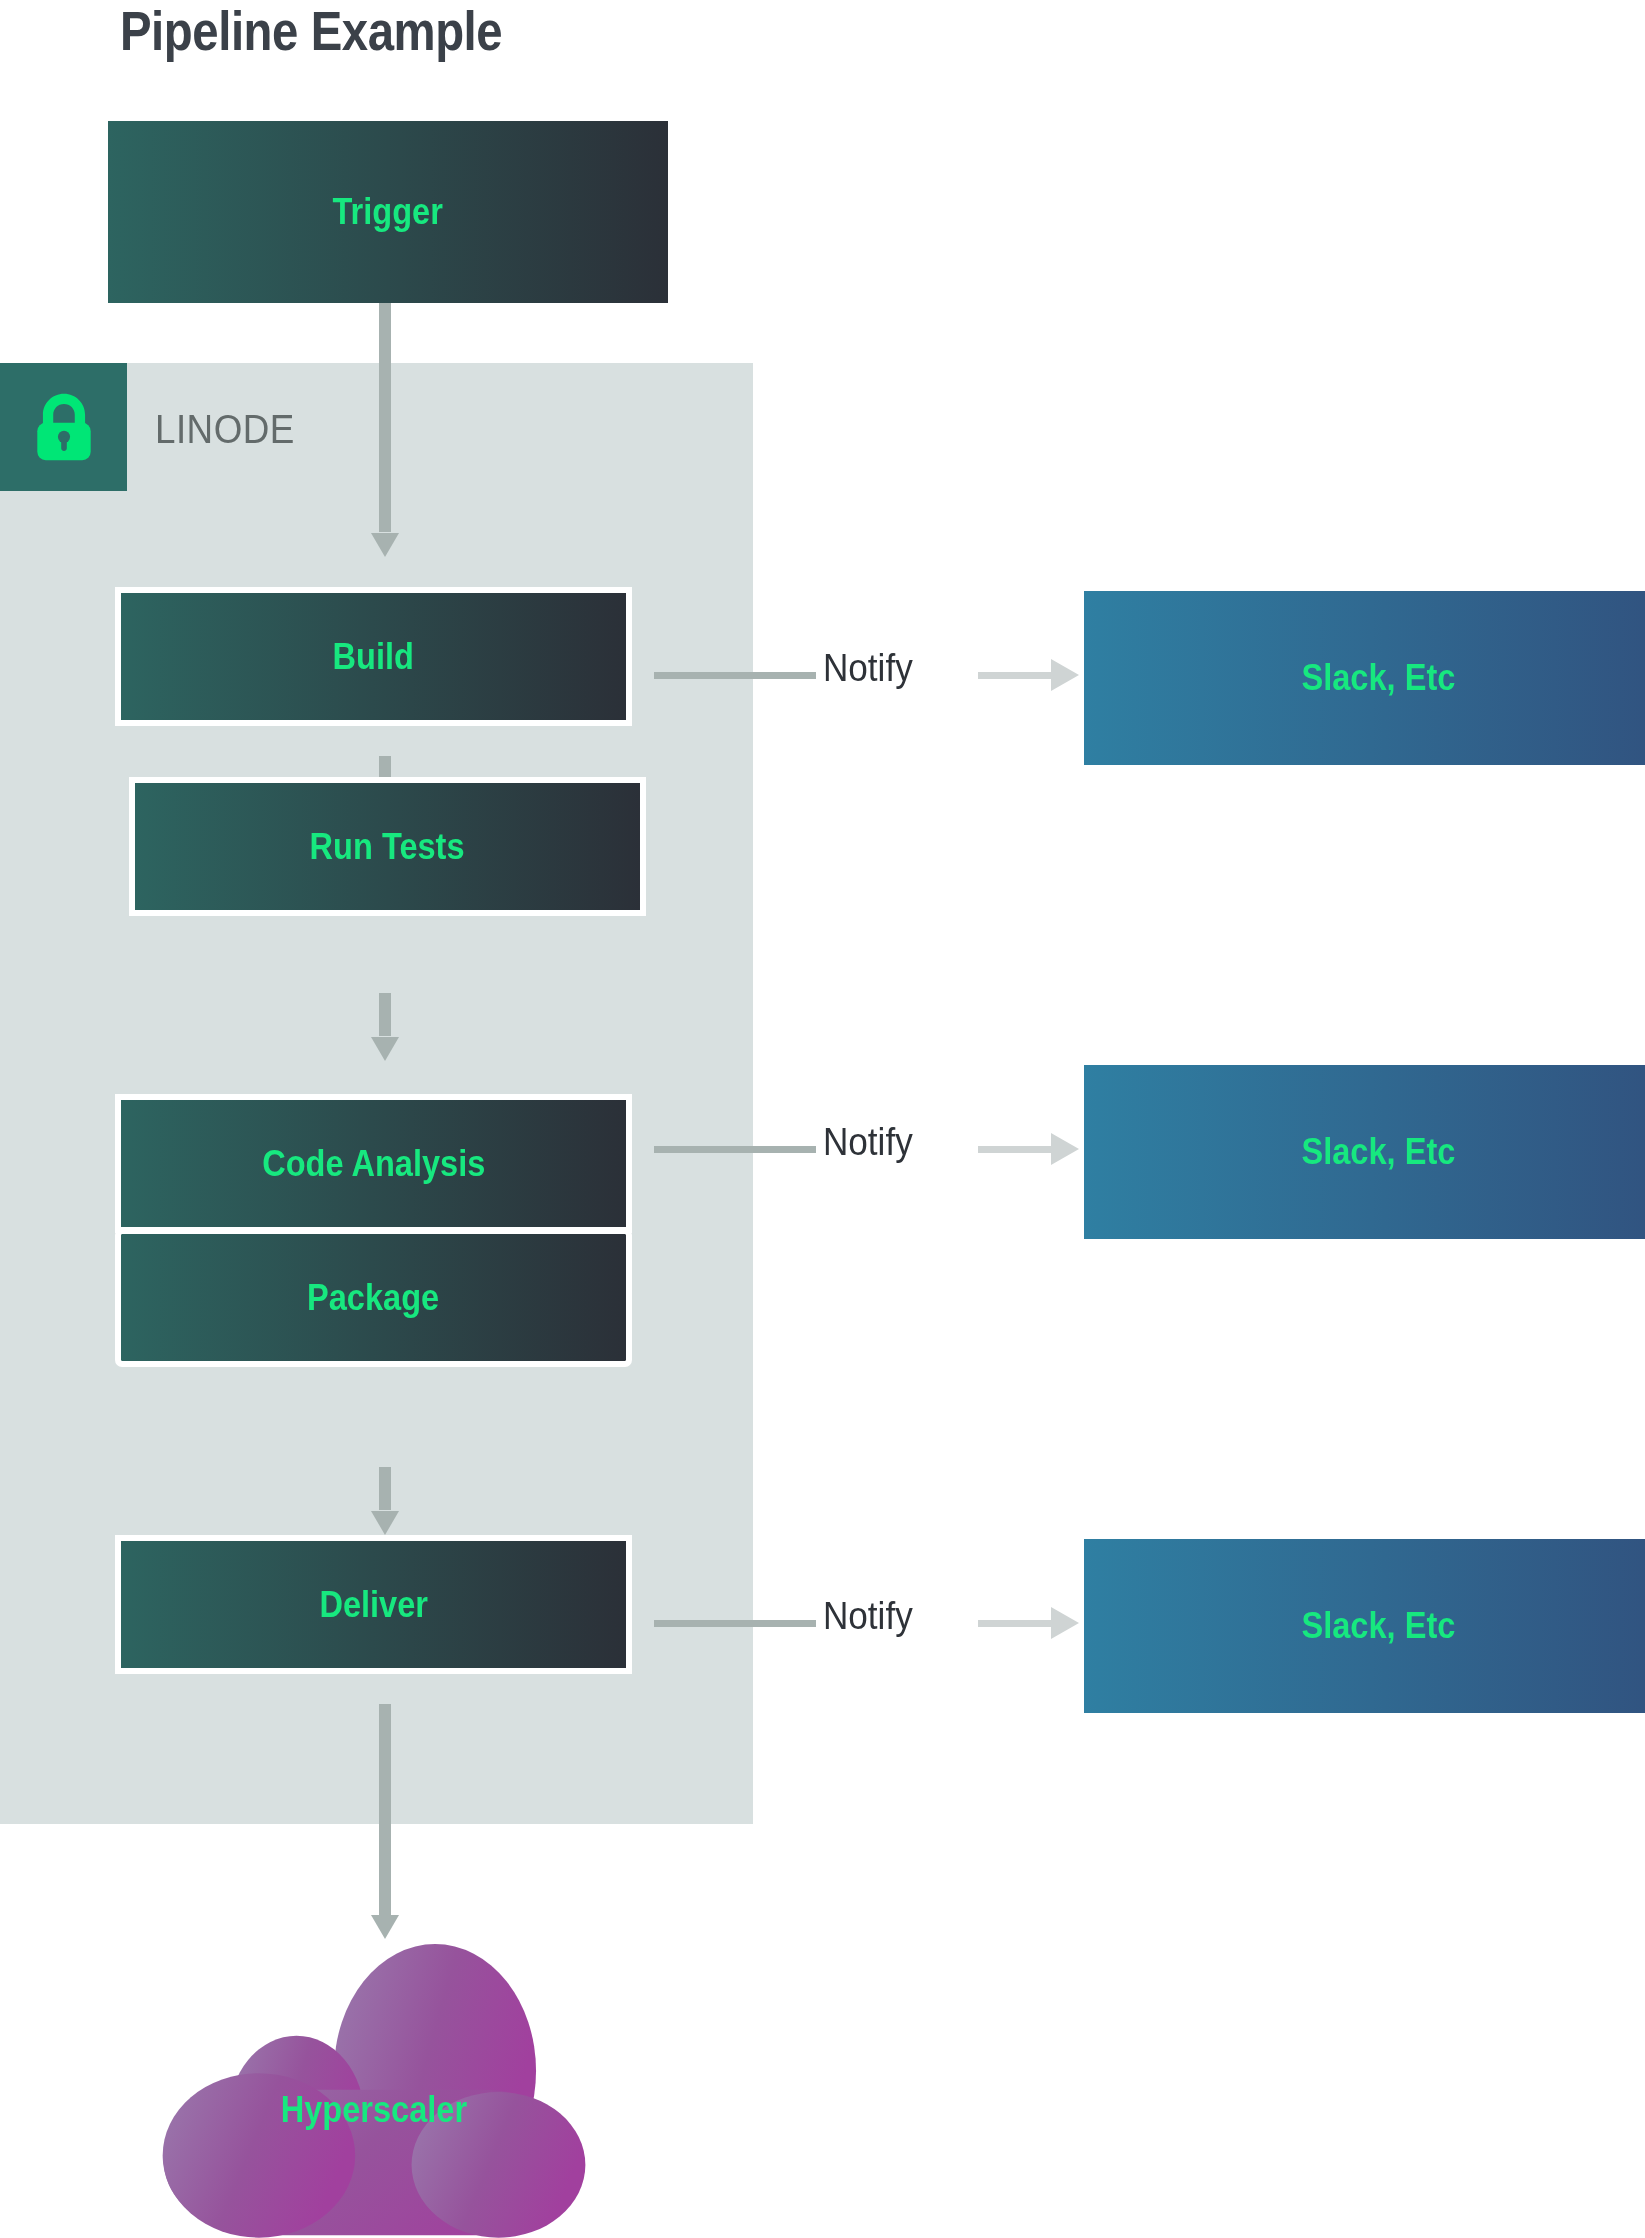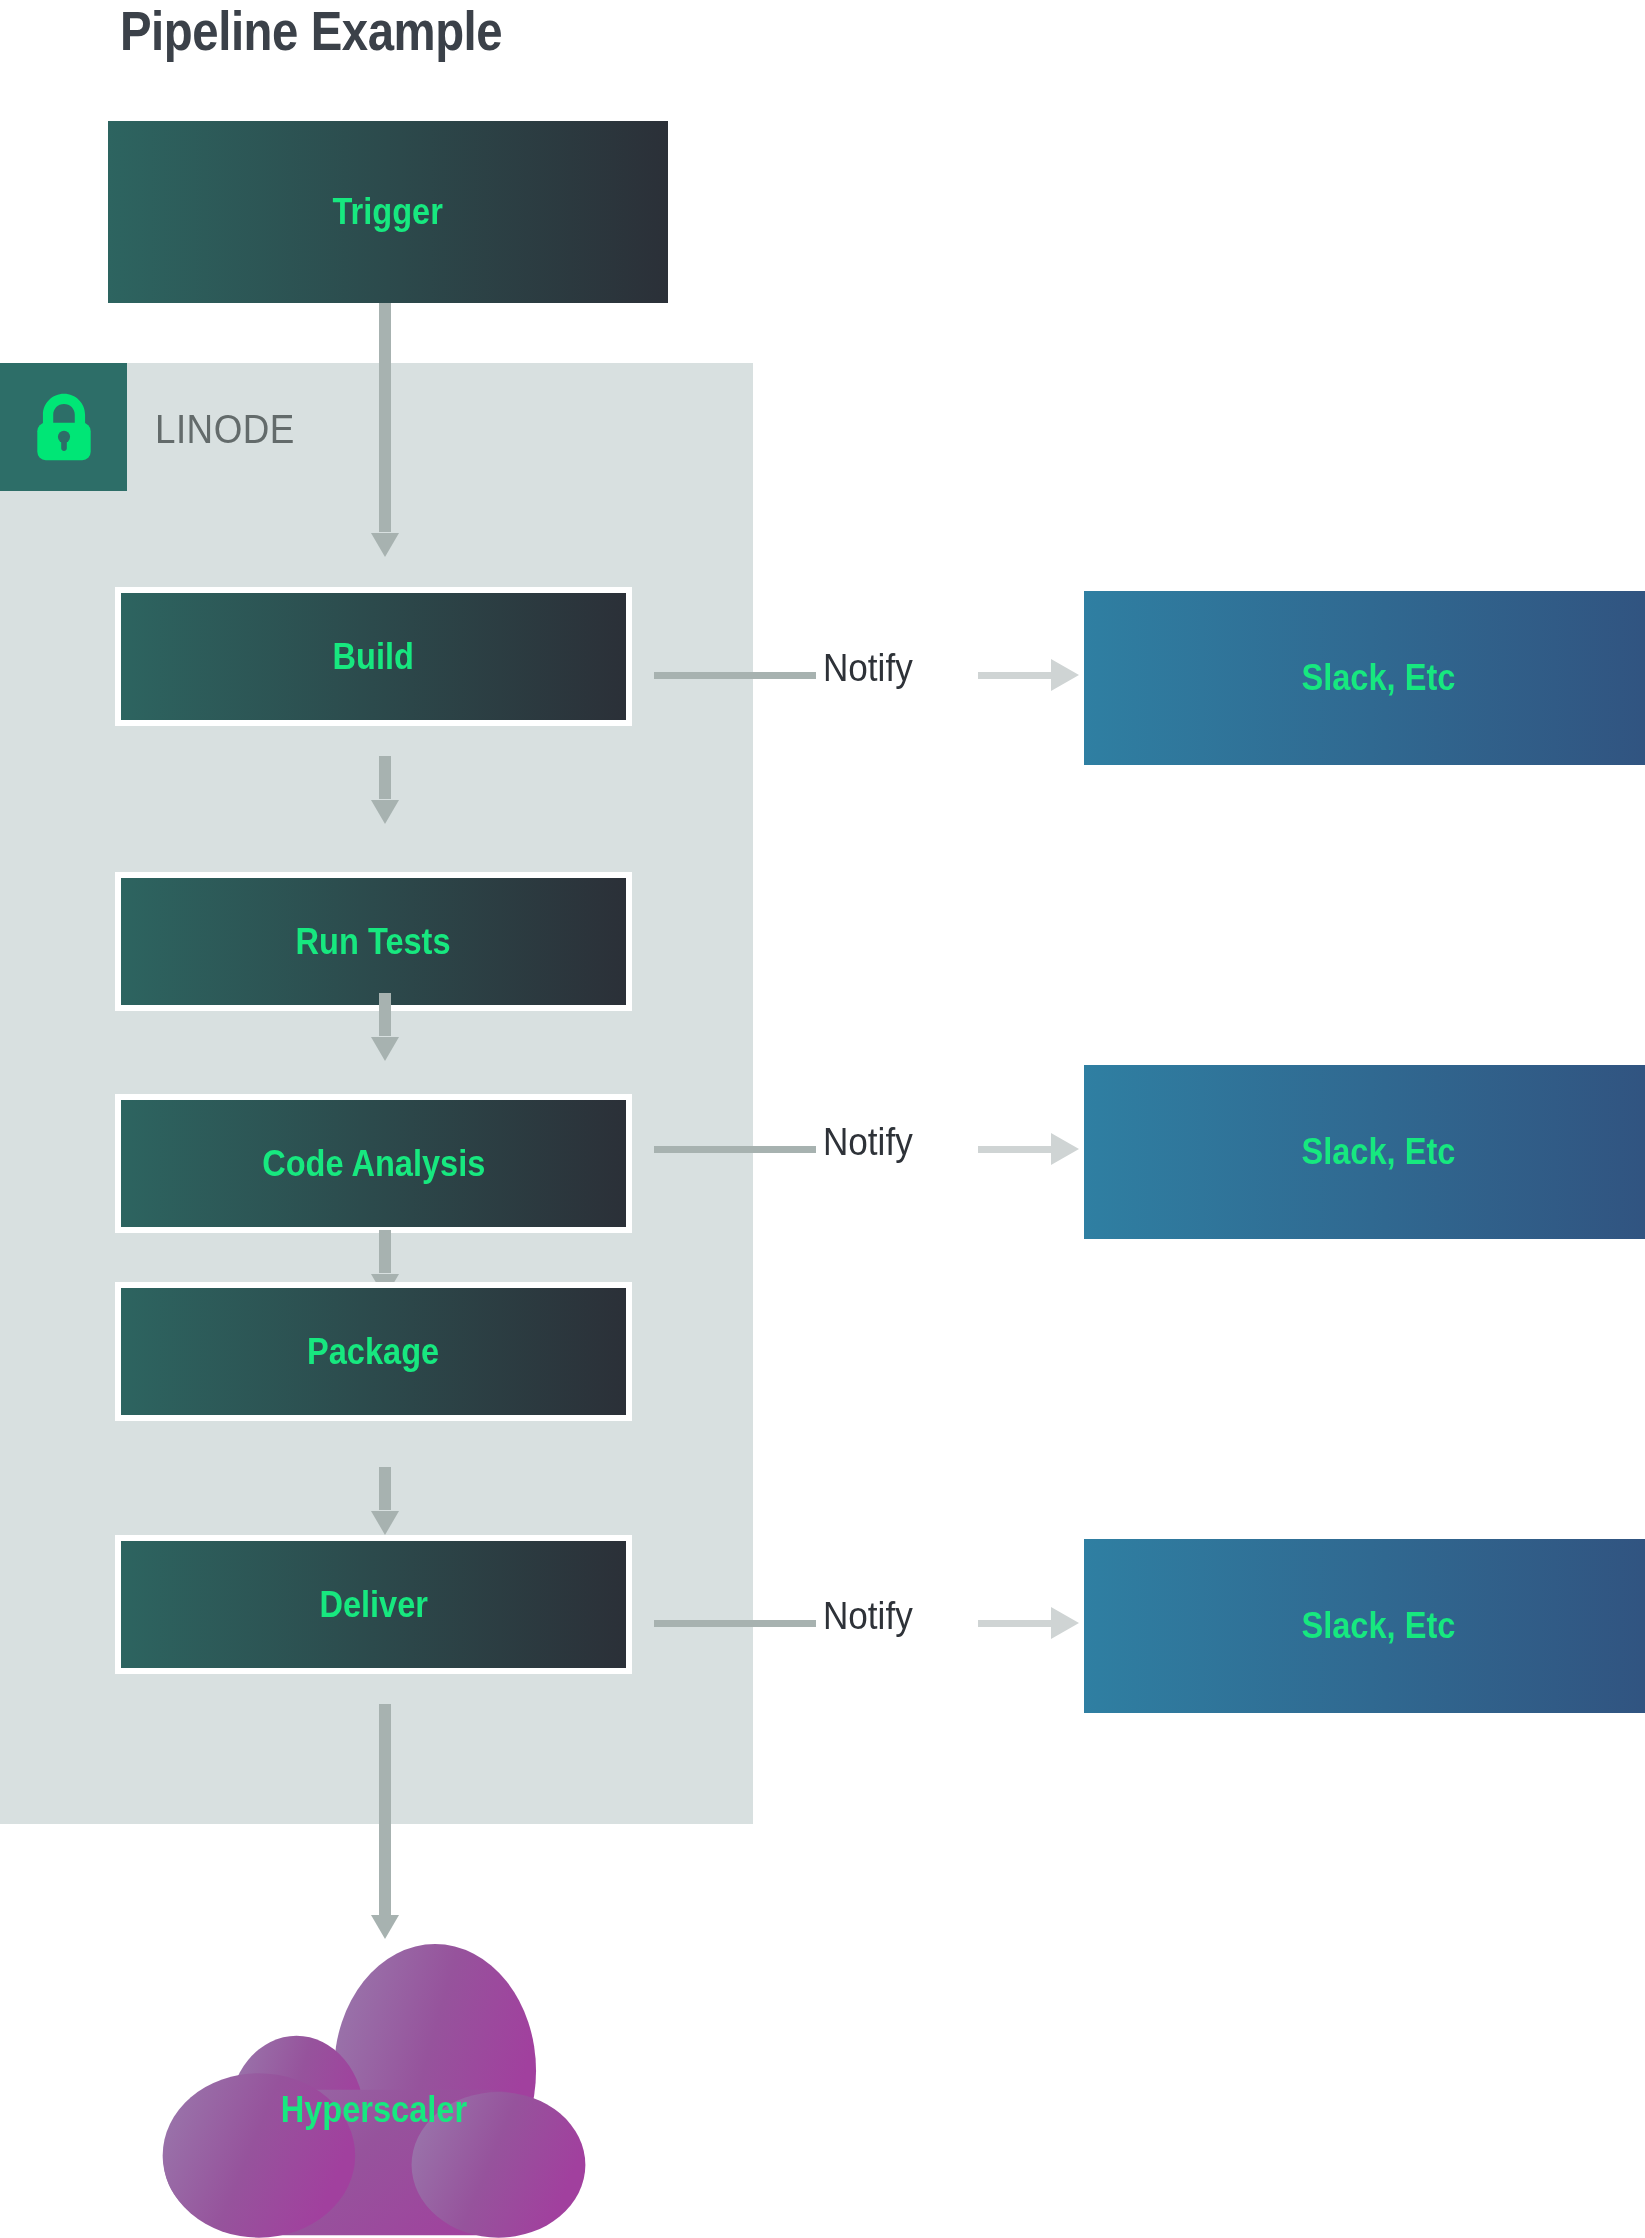--- a/index.html
+++ b/index.html
@@ -50,23 +50,23 @@
   }
 
   
   .stage{
     border:6.1px solid #ffffff;
     background:linear-gradient(90deg,#2d6460 0%,#2b3038 100%);
     background-clip:content-box;
     left:115px;width:517px;height:139px;
   }
   #node-build        { top:587px; }
-  #node-run-tests    { top:872px; }
+  #node-run-tests    { top:777px;margin-left:14px; }
   #node-code-analysis{ top:1061px;margin-top:33px; }
-  #node-package      { top:1282px; }
+  #node-package      { top:1228px;border-radius:7px; }
   #node-deliver      { top:1535px; }
 
   
   .external{
     left:1084px;width:588px;height:174px;
     background:linear-gradient(90deg,#2f7fa2 0%,#31527f 100%);
   }
   #node-slack-1{ top:591px; }
   #node-slack-2{ top:1065px; }
   #node-slack-3{ top:1539px; }

